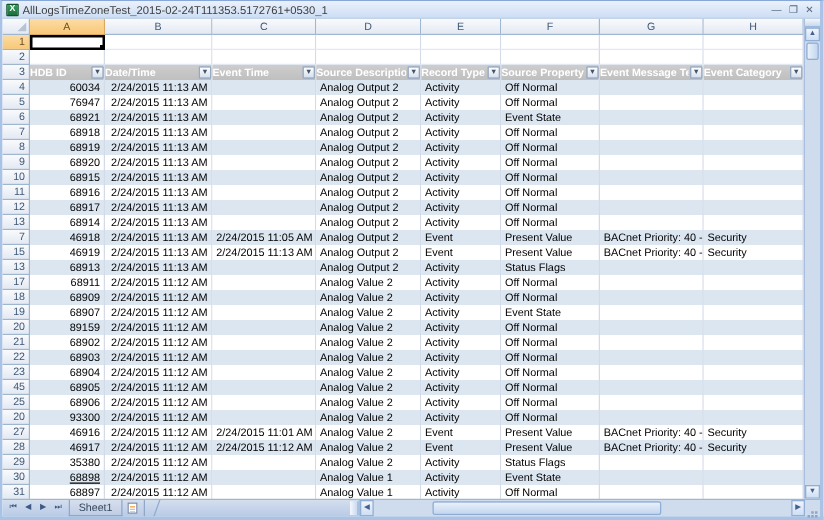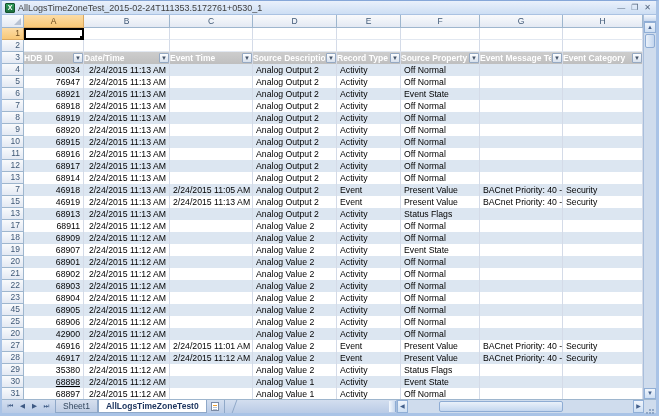--- a/index.html
+++ b/index.html
@@ -356,21 +356,21 @@
             <div class="c num" style="width: 86px; flex: 0 0 86px;">2/24/2015 11:12 AM</div>
             <div class="c num" style="width: 83px; flex: 0 0 83px;"></div>
             <div class="c " style="width: 84px; flex: 0 0 84px;">Analog Value 2</div>
             <div class="c " style="width: 64px; flex: 0 0 64px;">Activity</div>
             <div class="c " style="width: 79px; flex: 0 0 79px;">Event State</div>
             <div class="c " style="width: 83px; flex: 0 0 83px;"></div>
             <div class="c " style="width: 80px; flex: 0 0 80px;"></div>
           </div>
           <div class="r band">
             <div class="rn hd">20</div>
-            <div class="c num" style="width: 60px; flex: 0 0 60px;">68901</div>
+            <div class="c num" style="width: 60px; flex: 0 0 60px;">89159</div>
             <div class="c num" style="width: 86px; flex: 0 0 86px;">2/24/2015 11:12 AM</div>
             <div class="c num" style="width: 83px; flex: 0 0 83px;"></div>
             <div class="c " style="width: 84px; flex: 0 0 84px;">Analog Value 2</div>
             <div class="c " style="width: 64px; flex: 0 0 64px;">Activity</div>
             <div class="c " style="width: 79px; flex: 0 0 79px;">Off Normal</div>
             <div class="c " style="width: 83px; flex: 0 0 83px;"></div>
             <div class="c " style="width: 80px; flex: 0 0 80px;"></div>
           </div>
           <div class="r">
             <div class="rn hd">21</div>
@@ -422,21 +422,21 @@
             <div class="c num" style="width: 86px; flex: 0 0 86px;">2/24/2015 11:12 AM</div>
             <div class="c num" style="width: 83px; flex: 0 0 83px;"></div>
             <div class="c " style="width: 84px; flex: 0 0 84px;">Analog Value 2</div>
             <div class="c " style="width: 64px; flex: 0 0 64px;">Activity</div>
             <div class="c " style="width: 79px; flex: 0 0 79px;">Off Normal</div>
             <div class="c " style="width: 83px; flex: 0 0 83px;"></div>
             <div class="c " style="width: 80px; flex: 0 0 80px;"></div>
           </div>
           <div class="r band">
             <div class="rn hd">20</div>
-            <div class="c num" style="width: 60px; flex: 0 0 60px;">42900</div>
+            <div class="c num" style="width: 60px; flex: 0 0 60px;">93300</div>
             <div class="c num" style="width: 86px; flex: 0 0 86px;">2/24/2015 11:12 AM</div>
             <div class="c num" style="width: 83px; flex: 0 0 83px;"></div>
             <div class="c " style="width: 84px; flex: 0 0 84px;">Analog Value 2</div>
             <div class="c " style="width: 64px; flex: 0 0 64px;">Activity</div>
             <div class="c " style="width: 79px; flex: 0 0 79px;">Off Normal</div>
             <div class="c " style="width: 83px; flex: 0 0 83px;"></div>
             <div class="c " style="width: 80px; flex: 0 0 80px;"></div>
           </div>
           <div class="r">
             <div class="rn hd">27</div>
@@ -506,21 +506,20 @@
   </div>
 
   <div class="bottombar">
     <div class="navs">
       <span class="navbtn">⏮</span>
       <span class="navbtn">◀</span>
       <span class="navbtn">▶</span>
       <span class="navbtn">⏭</span>
     </div>
     <div class="tab">Sheet1</div>
-    <div class="tab active">AllLogsTimeZoneTest0</div>
     <div class="inserttab">
       <span class="minisheet"></span>
     </div>
     <div class="slant"></div>
     <div class="tabspacer"></div>
     <div class="hsplit"></div>
     <div class="hscroll">
       <div class="hbtn">◀</div>
       <div class="htrack">
         <div class="hthumb"></div>

